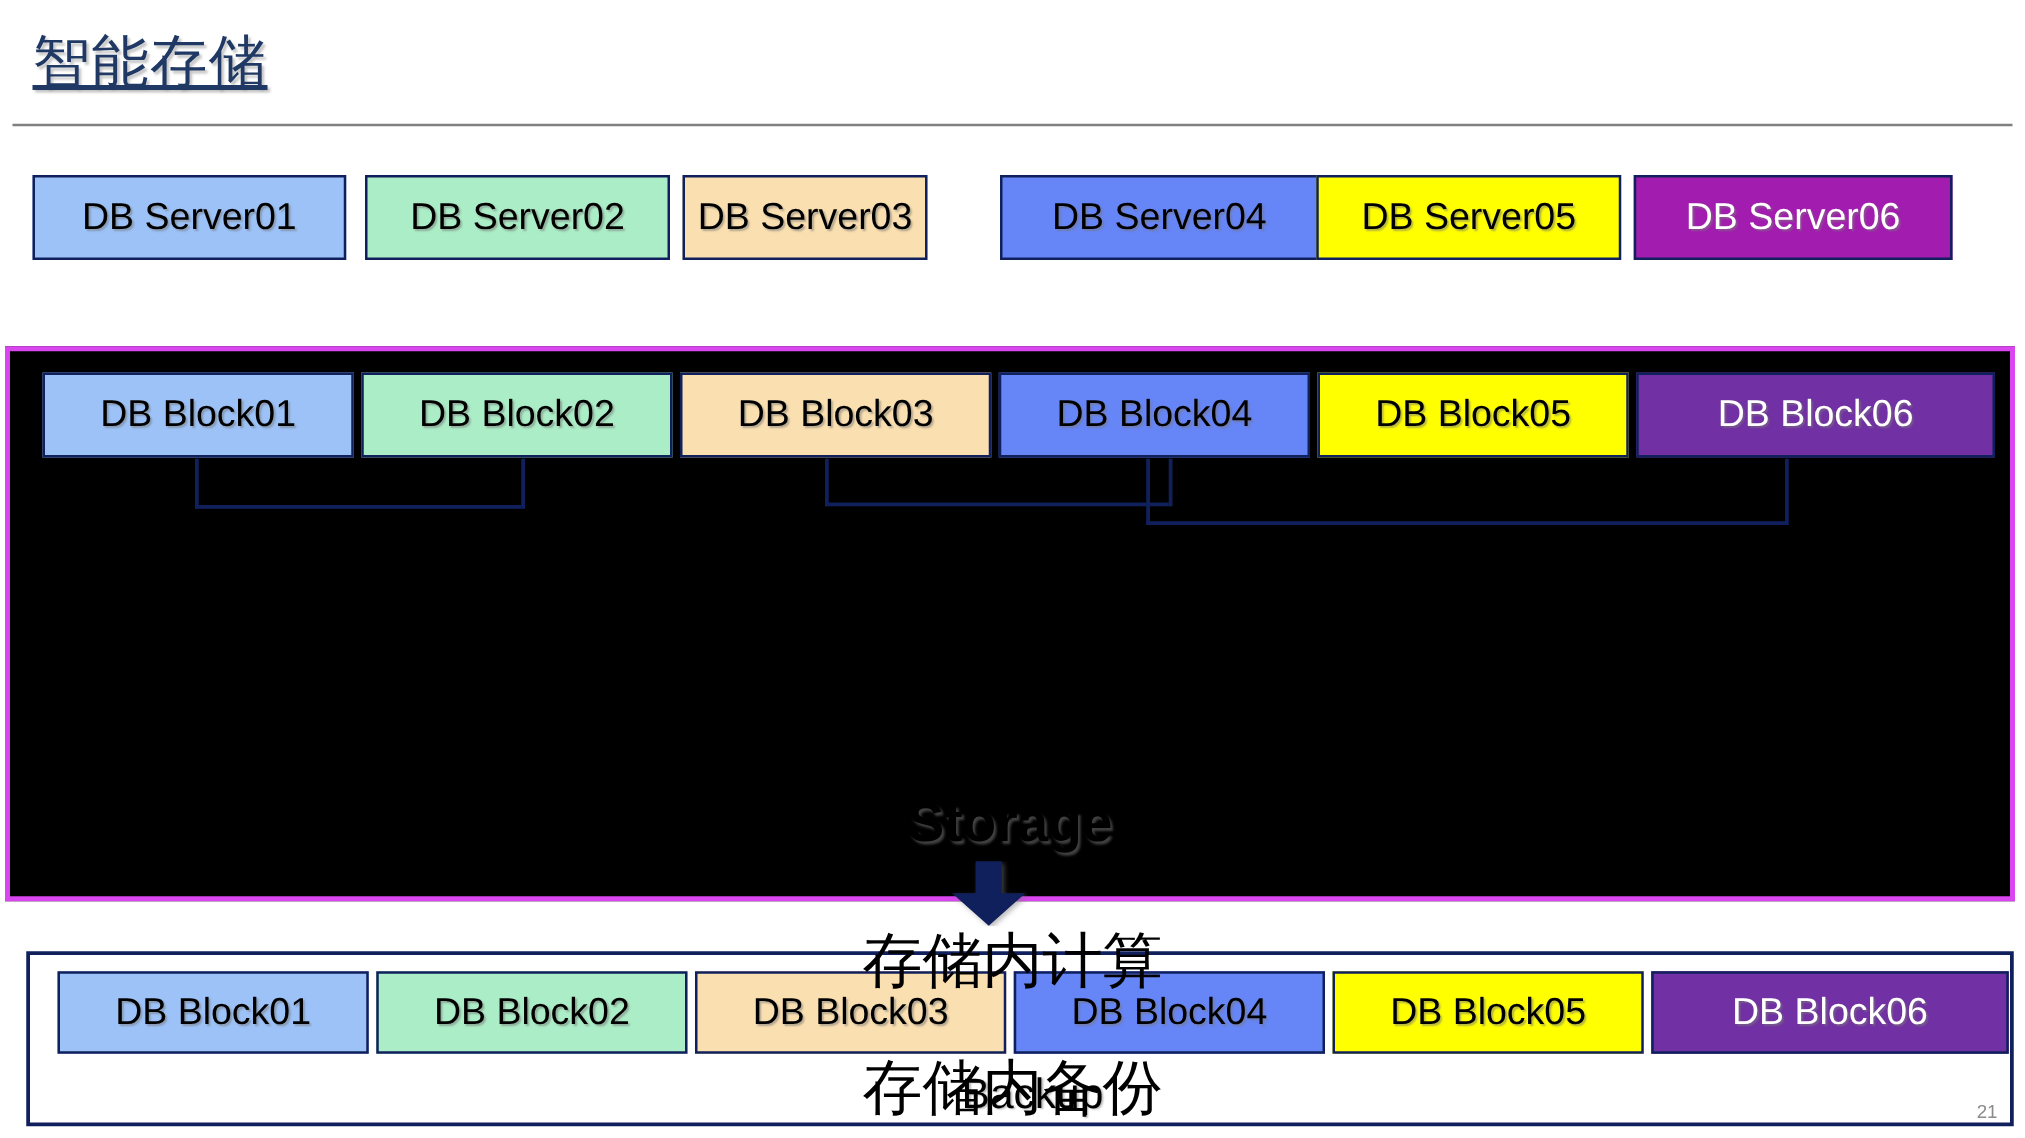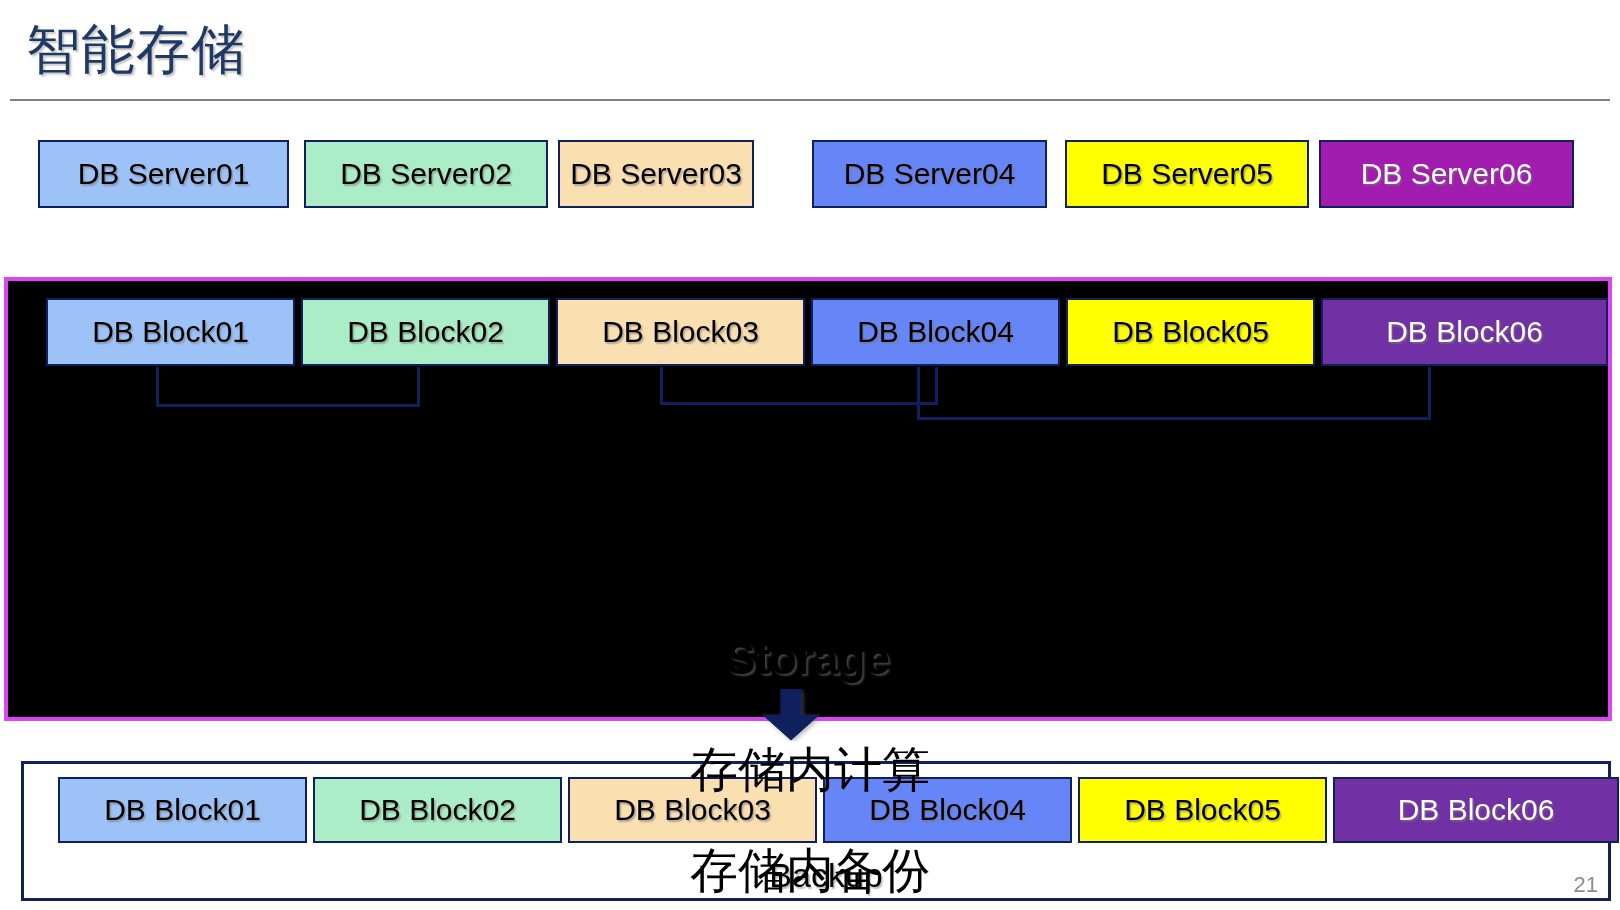--- a/index.html
+++ b/index.html
@@ -19,27 +19,28 @@
     overflow: hidden;
   }
 
   
   #title {
     position: absolute;
     left: 26px;
     top: 4px;
     width: 1000px;
     height: 90px;
-    font-size: 54px;
+    font-size: 46px;
     line-height: 90px;
     font-weight: 400;
     color: #1F3864;
     letter-spacing: 1px;
     text-shadow: 2px 2px 2px rgba(150,150,150,0.55);
     white-space: nowrap;
+    text-decoration: underline;
   }
   #title-rule {
     position: absolute;
     left: 10px;
     top: 99px;
     width: 1600px;
     height: 2px;
     background: #808080;
   }
 
@@ -49,21 +50,20 @@
     box-sizing: border-box;
     border: 2px solid #10205C;
     display: flex;
     align-items: center;
     justify-content: center;
     font-size: 30px;
     line-height: 1;
     color: #000000;
     white-space: nowrap;
     text-shadow: 1.5px 1.5px 1.5px rgba(120,120,120,0.55);
-    margin-left: 12px;
   }
   .box.light-on-dark {
     color: #ffffff;
   }
 
   
   #storage-container {
     position: absolute;
     left: 4px;
     top: 277px;
@@ -143,21 +143,21 @@
     color: #000000;
   }
   #caption-1 { top: 741px; }
   #caption-2 { top: 810px; margin-top: 32px; }
 
   
   #page-number {
     position: absolute;
     right: 22px;
     bottom: 12px;
-    font-size: 22px;
+    font-size: 15px;
     color: #8C8C8C;
   }
 </style>
 </head>
 <body>
 
 <div id="slide">
 
   <div id="title">智能存储</div>
   <div id="title-rule"></div>
@@ -165,21 +165,21 @@
   <div id="server-row">
       <div class="box" style="left: 26px; top: 140px; width: 251px; height: 68px; background: rgb(156, 194, 247); color: rgb(0, 0, 0);">
         <span>DB Server01</span>
       </div>
       <div class="box" style="left: 292px; top: 140px; width: 244px; height: 68px; background: rgb(171, 237, 198); color: rgb(0, 0, 0);">
         <span>DB Server02</span>
       </div>
       <div class="box" style="left: 546px; top: 140px; width: 196px; height: 68px; background: rgb(250, 223, 176); color: rgb(0, 0, 0);">
         <span>DB Server03</span>
       </div>
-      <div class="box" style="left: 800px; top: 140px; width: 235px; height: 68px; background: rgb(102, 133, 247); color: rgb(0, 0, 0);">
+      <div class="box" style="left: 800px; top: 140px; width: 255px; height: 68px; background: rgb(102, 133, 247); color: rgb(0, 0, 0);">
         <span>DB Server04</span>
       </div>
       <div class="box" style="left: 1053px; top: 140px; width: 244px; height: 68px; background: rgb(255, 255, 0); color: rgb(0, 0, 0);">
         <span>DB Server05</span>
       </div>
       <div class="box light-on-dark" style="left: 1307px; top: 140px; width: 255px; height: 68px; background: #a21caf; color: rgb(255, 255, 255);">
         <span>DB Server06</span>
       </div>
     </div>
 

